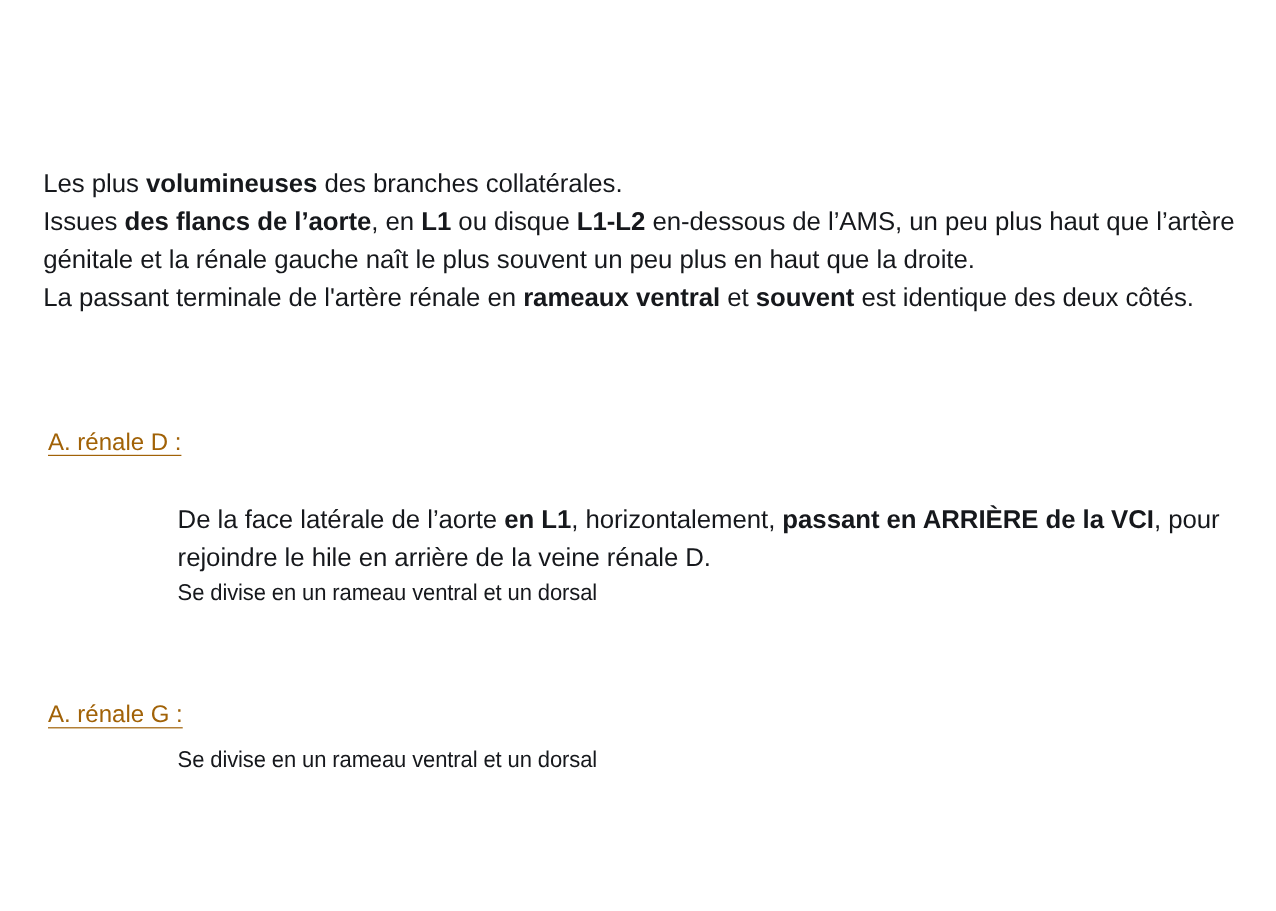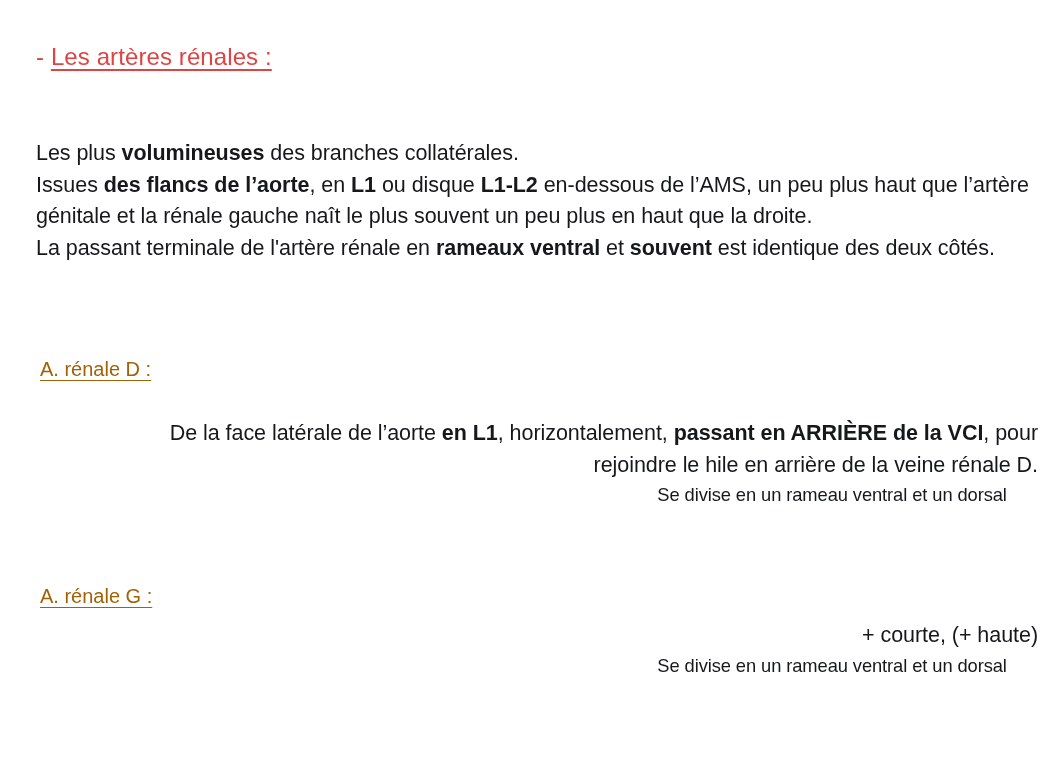--- a/index.html
+++ b/index.html
@@ -72,21 +72,20 @@
     text-underline-offset: 3.5px;
   }
   #head-d { top: 356px; }
   #head-g { top: 583px; }
 
   
   .block {
     position: absolute;
     left: 148px;
     width: 890px;
-    text-align: right;
   }
   #block-d { top: 418px; }
   #block-g { top: 620px; }
 
   .block .para {
     font-size: 21.5px;
     line-height: 31.5px;
     color: #16181c;
     letter-spacing: -.05px;
     margin: 0;
@@ -110,23 +109,20 @@
     color: #16181c;
     margin: 0;
     letter-spacing: -.05px;
   }
 </style>
 </head>
 <body>
 
 <div class="page">
 
-  <div class="doc-title">
-    <span class="dash">- </span><span class="title-text">Les artères rénales :</span>
-  </div>
 
   <div class="intro">
     <span>Les plus </span><b>volumineuses</b><span> des branches collatérales.</span><br>
     <span>Issues </span><b>des flancs de l’aorte</b><span>, en </span><b>L1</b><span> ou disque </span><b>L1-L2</b><span> en</span><span class="u-part">-dessous de l’AMS</span><span>, un peu plus haut que l’artère génitale et la rénale gauche naît le plus souvent un peu plus en haut que la droite.</span><br>
     <span>La passant terminale de l'artère rénale en </span><b>rameaux ventral</b><span> et </span><b>souvent</b><span> est identique des deux côtés.</span>
   </div>
 
   <div class="section-head" id="head-d">
     <span class="head-text">A. rénale D :</span>
   </div>
@@ -136,17 +132,16 @@
       <span>De la face latérale de l’aorte </span><b>en L1</b><span>, horizontalement, </span><b>passant en ARRIÈRE de la VCI</b><span>, pour rejoindre le hile en arrière de la veine rénale D.</span>
     </p>
     <p class="small-line">Se divise en un rameau ventral et un dorsal</p>
   </div>
 
   <div class="section-head" id="head-g">
     <span class="head-text">A. rénale G :</span>
   </div>
 
   <div class="block" id="block-g">
-    <p class="line">+ courte, (+ haute)</p>
     <p class="small-line">Se divise en un rameau ventral et un dorsal</p>
   </div>
 
 </div>
 
 </body></html>

